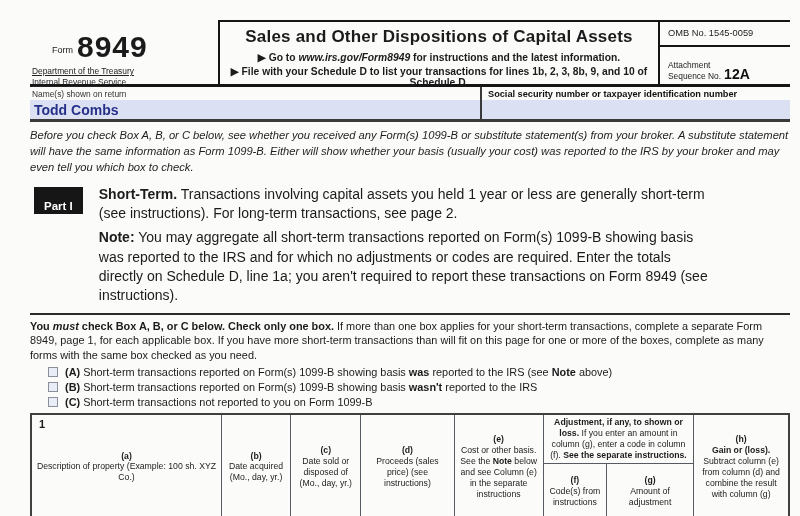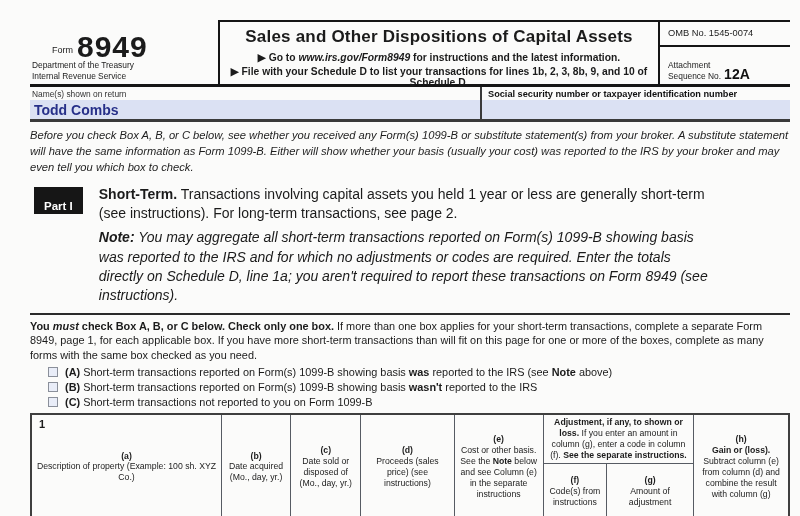--- a/index.html
+++ b/index.html
@@ -9,21 +9,21 @@
     background:#fbfbfa; font-family:"Liberation Sans", sans-serif; color:#1b1b1b;
   }
   .sheet { position:absolute; left:30px; top:7px; width:760px; }
 
   
   .hdr { display:flex; border-bottom:3px solid #151515; height:80px; }
   .hdr-left { width:188px; position:relative; padding-top:10px; }
   .form-line { display:flex; align-items:flex-end; padding-left:22px;margin-top:16px; }
   .form-word { font-size:9px; padding-bottom:5px; }
   .form-number { font-size:30px; font-weight:bold; line-height:0.9; letter-spacing:1px; margin-left:4px; }
-  .agency { font-size:8.4px; line-height:1.3; margin-top:0; padding-left:2px; color:#222; }
+  .agency { font-size:8.4px; line-height:1.3; margin-top:6px; padding-left:2px; color:#222;text-decoration:underline; }
   .hdr-group { flex:1; display:flex; margin-top:13px; border-top:2px solid #151515; border-left:2px solid #151515; }
   .hdr-center { flex:1; text-align:center; padding:5px 6px 2px; }
   .form-title { font-size:17px; font-weight:bold; letter-spacing:0.2px; }
   .instr { font-size:10.3px; font-weight:bold; margin-top:4px; }
   .instr + .instr { margin-top:2px; }
   .url { font-style:italic; }
   .hdr-right { width:132px; border-left:2px solid #151515; display:flex; flex-direction:column; }
   .omb { font-size:9.3px; padding:6px 5px 7px 8px; border-bottom:2px solid #151515; color:#222; }
   .attach { margin-top:auto; padding:2px 4px 3px 8px; font-size:8.4px; line-height:1.25; color:#222; display:flex; align-items:flex-end; }
   .attach-val { font-size:14px; font-weight:bold; color:#111; margin-left:3px; line-height:1; }
@@ -37,21 +37,21 @@
   .fillfield { flex:1; background:var(--field_fill); font-weight:bold; font-size:14px;
                color:var(--entry_text); padding:2px 0 0 4px; }
 
   
   .intro { font-style:italic; font-size:11.2px; line-height:1.42; padding:6px 0 5px; color:#1e1e1e; }
 
   
   .part { display:flex; align-items:flex-start; padding:4px 0 7px; border-bottom:2px solid #2a2a2a; }
   .badge { background:#161616; color:#fff; font-weight:bold; font-size:11.5px; padding:13px 10px 2px; margin:2px 0 0 4px; white-space:nowrap; }
   .part-text { margin-left:16px; width:618px; font-size:14px; line-height:1.38; }
-  .note-para { margin-top:5px;font-style:italic; }
+  .note-para { margin-top:5px; }
 
   
   .boxinstr { font-size:10.9px; line-height:1.36; padding-top:4px; }
   .cbrow { display:flex; align-items:center; margin:3px 0 0 18px; font-size:10.9px; }
   .cb { width:10px; height:10px; border:1px solid #8a8f9a; background:#e9edf8; margin-right:7px; flex:none; }
   .cbl b { font-weight:bold; }
 
   
   table { border-collapse:collapse; table-layout:fixed; width:760px; margin-top:5px; border:2px solid #3f3f3f; }
   th, td { border:1px solid #565b63; }
@@ -86,21 +86,21 @@
           <div>Internal Revenue Service</div>
         </div>
       </div>
       <div class="hdr-group">
         <div class="hdr-center">
           <div class="form-title">Sales and Other Dispositions of Capital Assets</div>
           <div class="instr"><span>▶ Go to </span><span class="url">www.irs.gov/Form8949</span><span> for instructions and the latest information.</span></div>
           <div class="instr">▶ File with your Schedule D to list your transactions for lines 1b, 2, 3, 8b, 9, and 10 of Schedule D.</div>
         </div>
         <div class="hdr-right">
-          <div class="omb">OMB No. 1545-0074</div>
+          <div class="omb">OMB No. 1545-0059</div>
           <div class="attach">
             <span><span>Attachment</span><br><span>Sequence No.</span></span>
             <span class="attach-val">12A</span>
           </div>
         </div>
       </div>
     </div>
 
     <div class="idrow">
       <div class="id-left">

